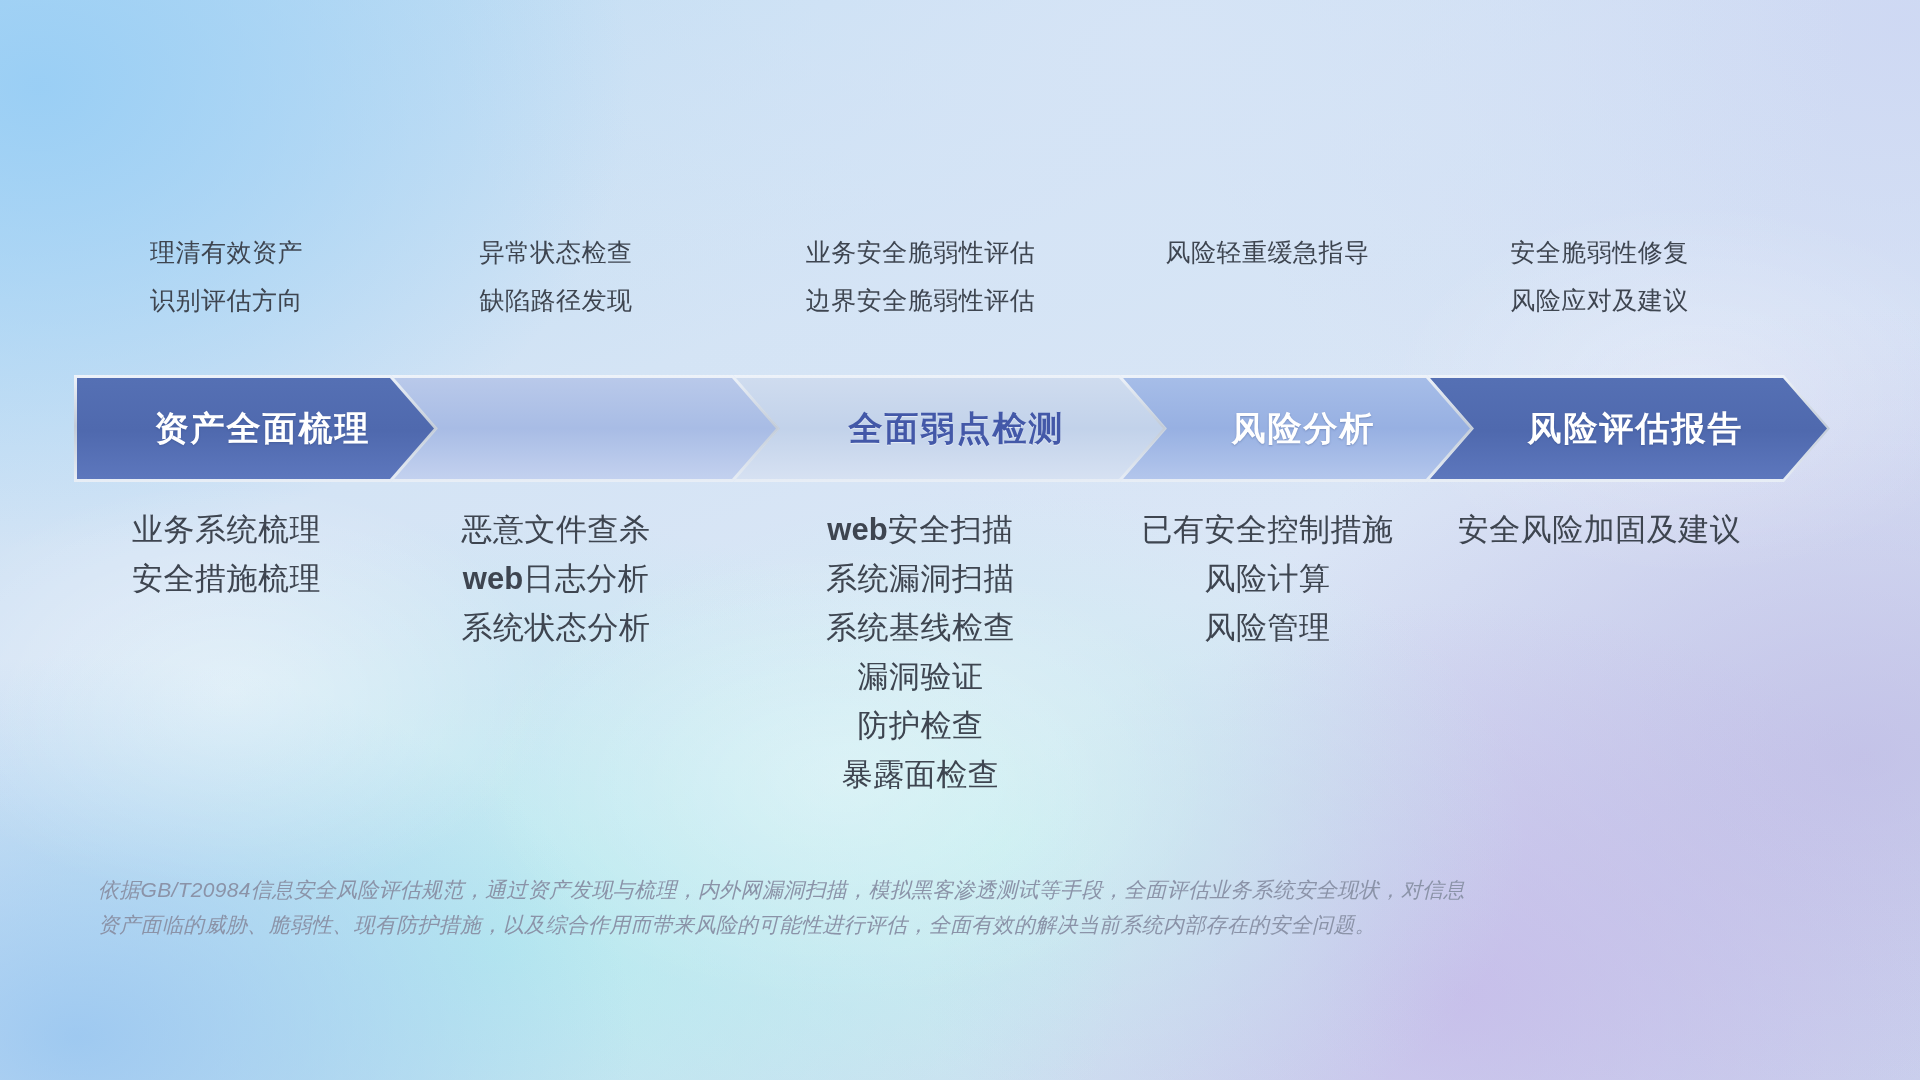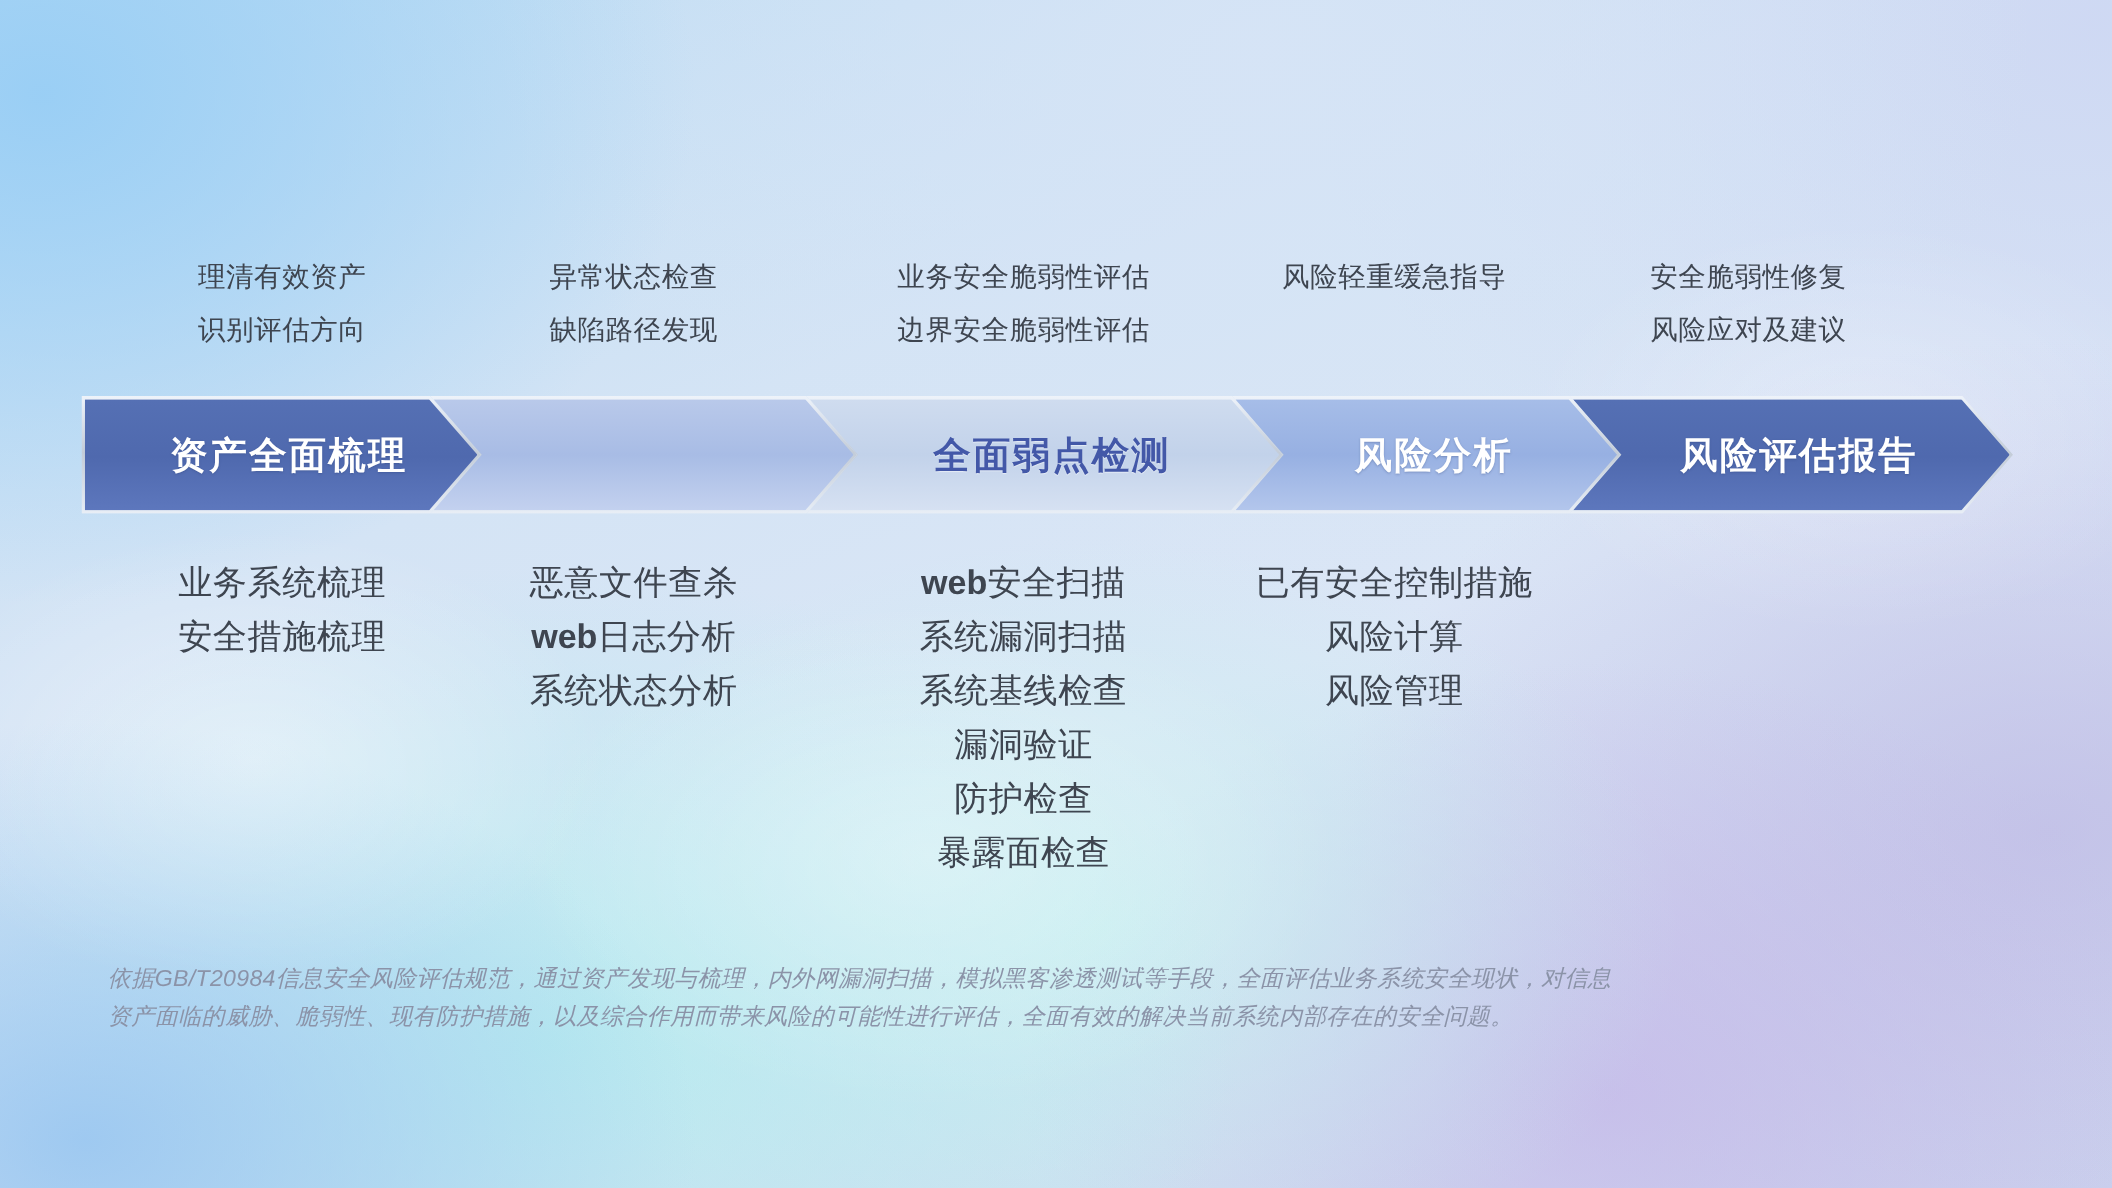--- a/index.html
+++ b/index.html
@@ -37,43 +37,43 @@
       radial-gradient(460px 300px at 12% 64%, rgba(255,255,255,0.40) 0%, rgba(255,255,255,0) 70%),
       radial-gradient(520px 320px at 44% 72%, rgba(255,255,255,0.34) 0%, rgba(255,255,255,0) 72%),
       radial-gradient(420px 260px at 88% 36%, rgba(255,255,255,0.28) 0%, rgba(255,255,255,0) 72%);
   }
 
   #page { position: absolute; inset: 0; }
 
   
   .cols {
     position: absolute;
-    left: 104px;
+    left: 74px;
     right: 86px;
     display: grid;
     grid-template-columns: 305px 330px 375px 295px 345px;
-    column-gap: 2px;
+    column-gap: 12px;
   }
 
   
   #top-labels { top: 228px; align-items: start; }
   .top-col { text-align: center; }
   .top-line {
     font-size: 25px;
     color: #3e4550;
     line-height: 48px;
     letter-spacing: 0.5px;
     white-space: nowrap;
   }
 
   
   #banner {
     position: absolute;
     left: 74px;
-    top: 360px;
+    top: 375px;
     width: 1768px;
     height: 107px;
   }
   .chev {
     position: absolute;
     top: 0;
     height: 107px;
     display: flex;
     align-items: center;
     justify-content: center;
@@ -220,20 +220,23 @@
         <div class="bot-line">系统基线检查</div>
         <div class="bot-line">漏洞验证</div>
         <div class="bot-line">防护检查</div>
         <div class="bot-line">暴露面检查</div>
       </div>
       <div class="bot-col">
         <div class="bot-line">已有安全控制措施</div>
         <div class="bot-line">风险计算</div>
         <div class="bot-line">风险管理</div>
       </div>
+      <div class="bot-col">
+        <div class="bot-line">安全风险加固及建议</div>
+      </div>
     </div>
 
   <div id="footer">
     <div class="foot-line">依据GB/T20984信息安全风险评估规范，通过资产发现与梳理，内外网漏洞扫描，模拟黑客渗透测试等手段，全面评估业务系统安全现状，对信息</div>
     <div class="foot-line">资产面临的威胁、脆弱性、现有防护措施，以及综合作用而带来风险的可能性进行评估，全面有效的解决当前系统内部存在的安全问题。</div>
   </div>
 
 </div>
 
 </body></html>

